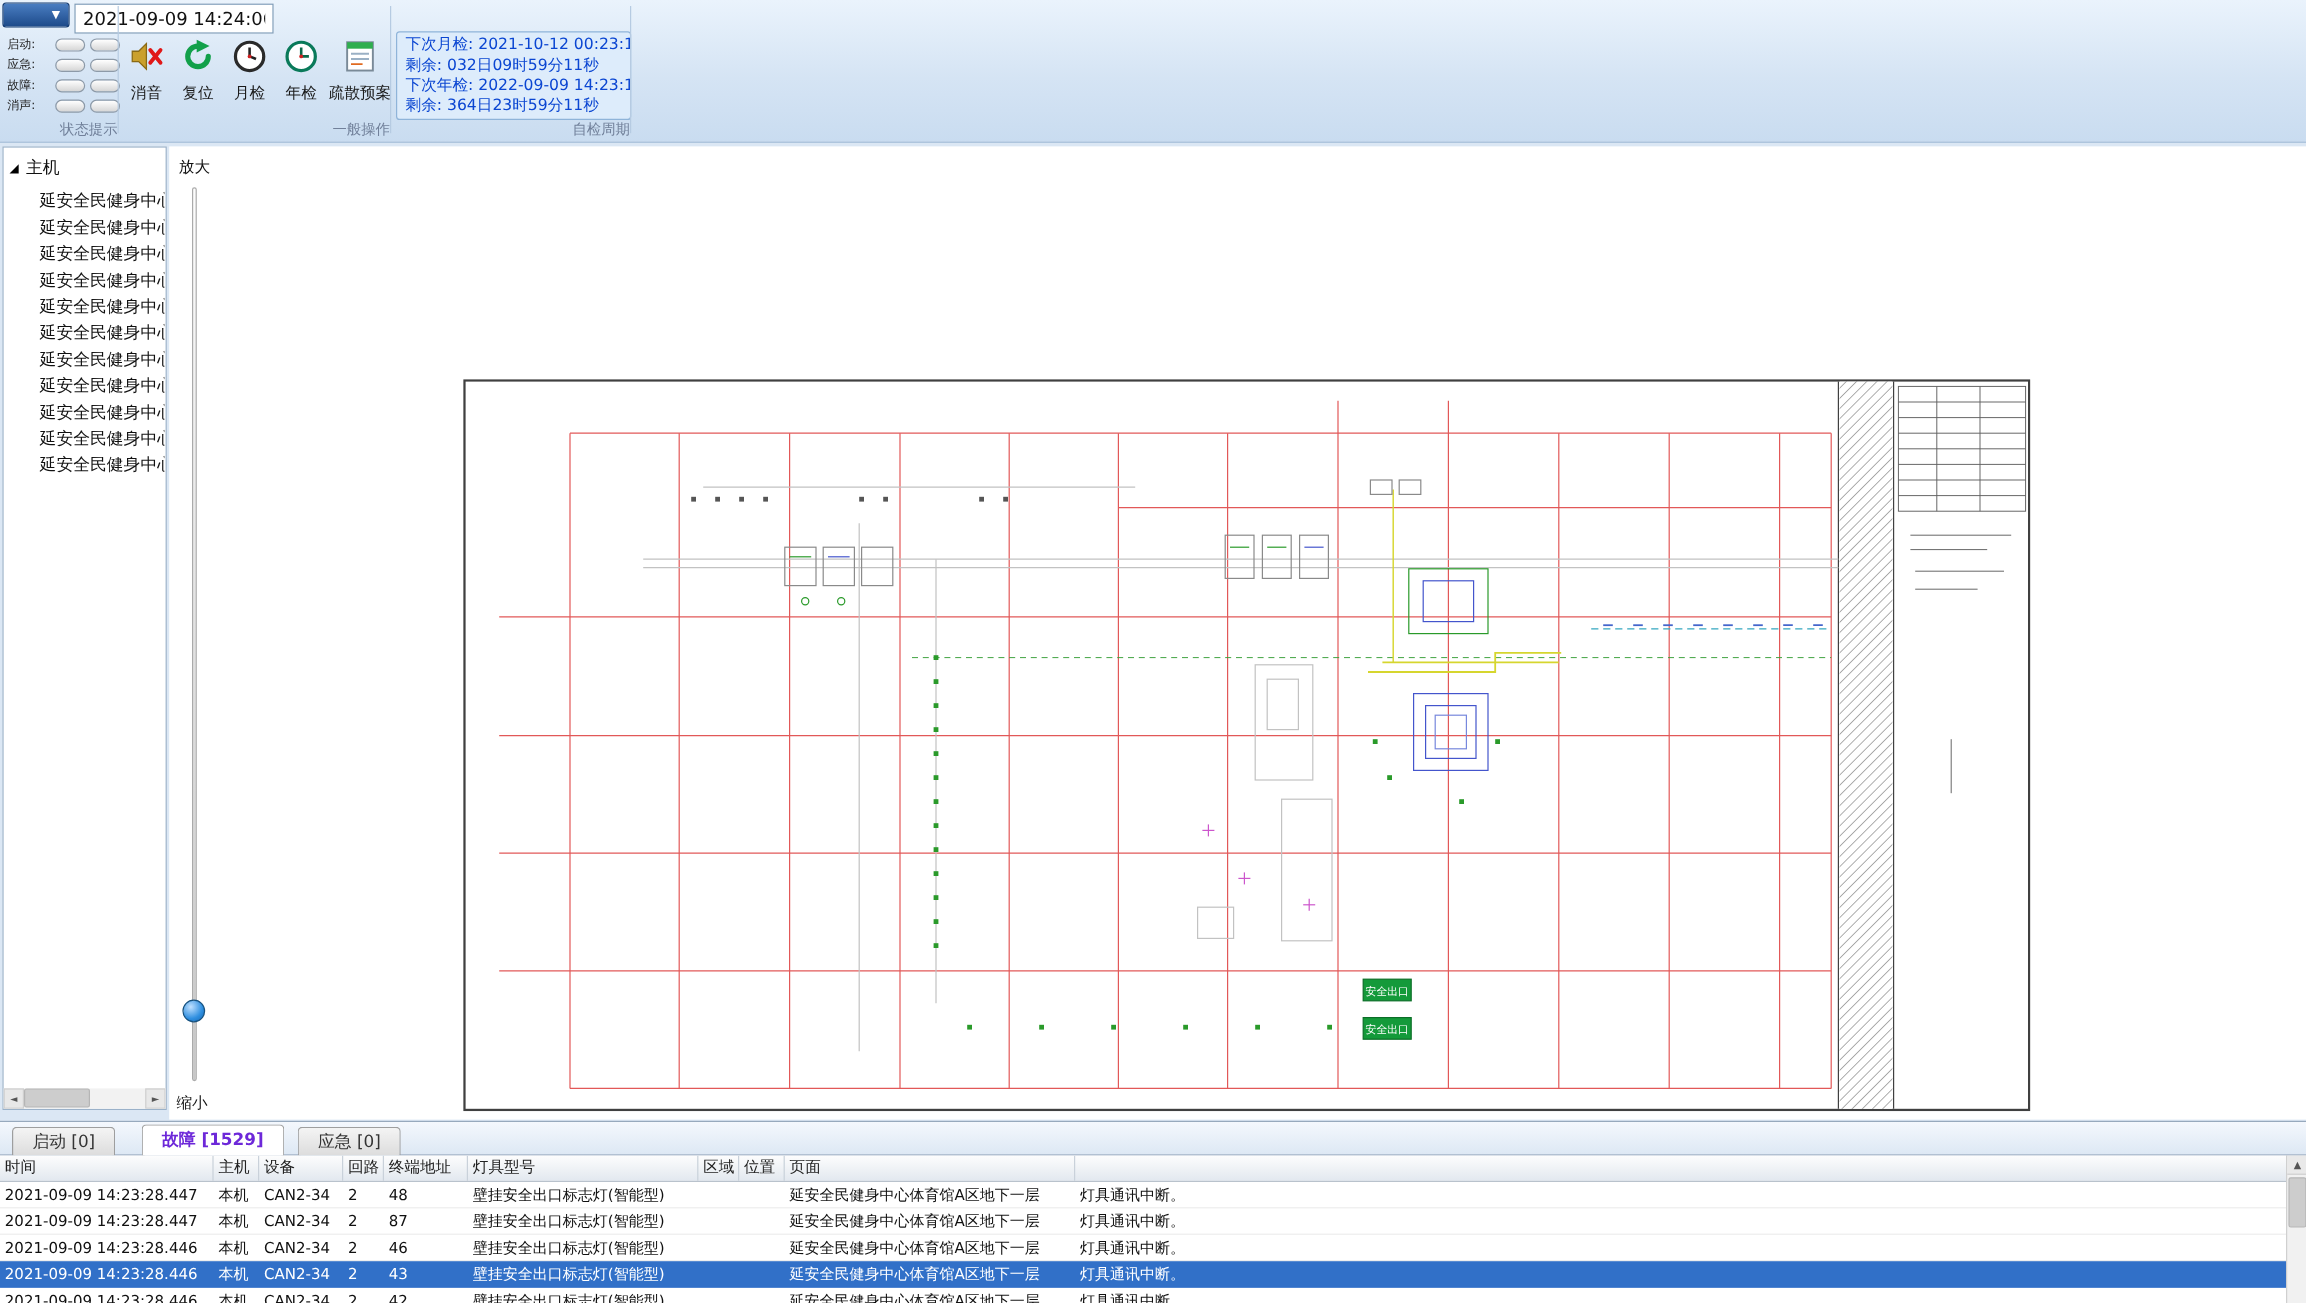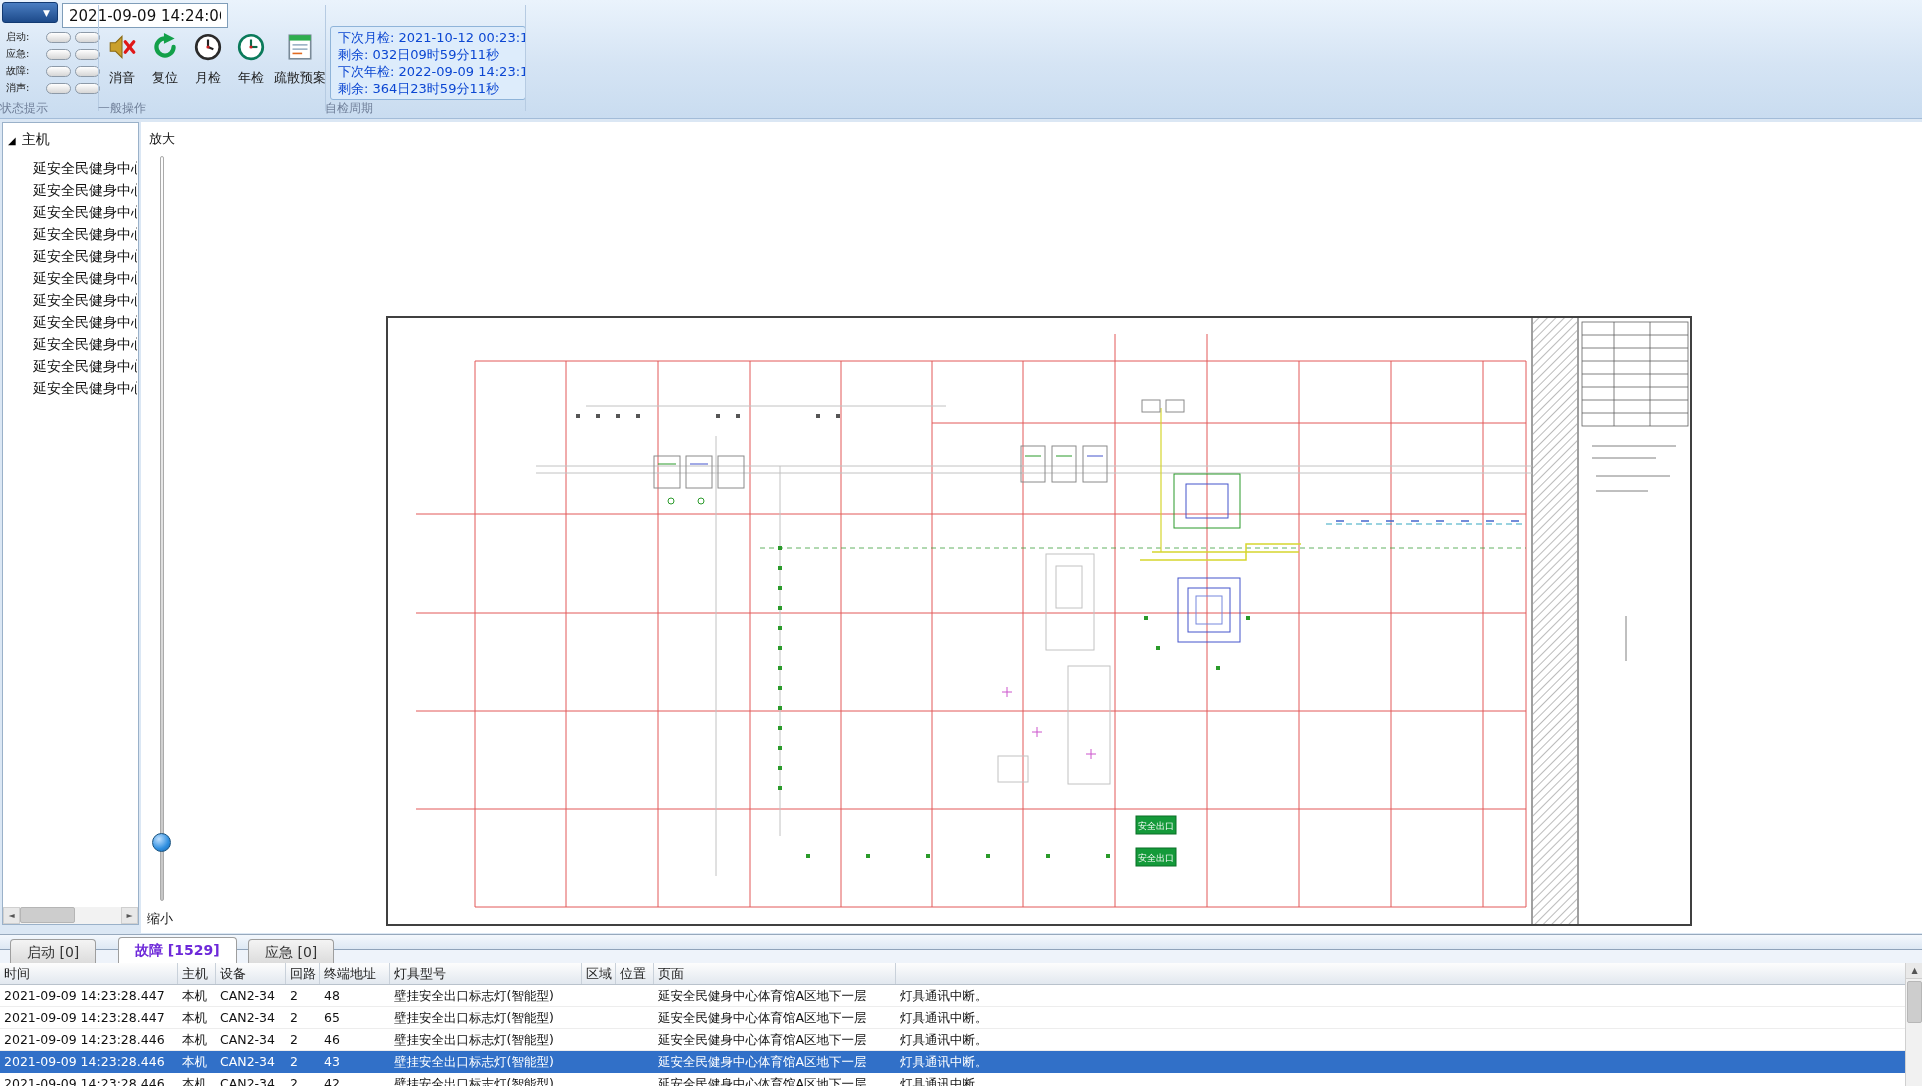--- a/index.html
+++ b/index.html
@@ -9,21 +9,21 @@
 
   
   .ribbon{position:absolute;left:0;top:0;width:1922px;height:119px;
     background:linear-gradient(#eaf3fc,#d5e4f4 55%,#c9dcf0);border-bottom:1px solid #a3bcd8;}
   .app-button{position:absolute;left:2px;top:2px;width:56px;height:21px;border-radius:3px;cursor:pointer;
     background:linear-gradient(#4a7ec2,#1d4a8a);border:1px solid #123a72;color:#fff;
     display:flex;align-items:center;justify-content:flex-end;padding-right:7px;font-size:9px;}
   .datetime{position:absolute;left:62px;top:3px;width:166px;height:25px;border:1px solid #7f9db9;
     background:#fff;font-size:15px;padding:0 6px;font-family:inherit;color:#111;}
   .vsep{position:absolute;top:5px;height:106px;width:1px;background:#b6cbe2;}
-  .grp-label{position:absolute;top:100px;font-size:12px;color:#71809a;text-align:left;}
+  .grp-label{position:absolute;top:100px;font-size:12px;color:#71809a;text-align:right;}
 
   .status-grp{position:absolute;left:6px;top:29px;}
   .status-row{display:flex;align-items:center;height:16px;margin-bottom:1px;}
   .status-row .slbl{width:40px;font-size:10px;color:#222;}
   .pill{width:25px;height:11px;border:1px solid #8d9aa8;border-radius:6px;
     background:linear-gradient(#ffffff,#d6d6d6);margin-right:4px;}
 
   .rbtn{position:absolute;top:28px;height:70px;display:flex;flex-direction:column;align-items:center;
     padding-top:4px;cursor:pointer;border-radius:3px;}
   .rbtn svg{width:30px;height:30px;}
@@ -52,21 +52,21 @@
   .zoom-out{position:absolute;left:6px;top:788px;font-size:13px;cursor:pointer;}
   .slider{position:absolute;left:19px;top:34px;width:4px;height:745px;border:1px solid #aaa;border-radius:2px;
     background:linear-gradient(#fdfdfd,#c6c6c6);}
   .knob{position:absolute;left:-9px;top:676px;width:19px;height:19px;border-radius:50%;cursor:grab;
     background:radial-gradient(circle at 35% 30%,#bfe0ff,#2f8fe0 60%,#1565b0);border:1px solid #18527f;}
   .cad{position:absolute;left:245px;top:194px;width:1306px;height:610px;}
 
   
   .bottom{position:absolute;left:0;top:934px;width:1922px;height:152px;background:#eef3fa;
     border-top:1px solid #97a9bd;overflow:hidden;}
-  .tabs{position:absolute;left:0;top:0;width:100%;height:15px;border-bottom:1px solid #8fa3ba;
+  .tabs{position:absolute;left:0;top:0;width:100%;height:28px;border-bottom:1px solid #8fa3ba;
     background:linear-gradient(#f4f8fd,#dde8f4);}
   .tab{position:absolute;top:4px;height:24px;padding:0 16px;line-height:24px;font-size:14px;cursor:pointer;
     background:linear-gradient(#f4f4f4,#dcdcdc);border:1px solid #9e9e9e;border-bottom:none;
     border-radius:4px 4px 0 0;color:#333;white-space:nowrap;}
   .tab.active{background:#fff;top:2px;height:26px;font-weight:bold;color:#6d28d9;z-index:2;}
   .grid{position:absolute;left:0;top:28px;width:1905px;height:124px;background:#fff;overflow:hidden;}
   .grow{display:grid;grid-template-columns:178px 38px 70px 34px 70px 192px 34px 38px 242px 1fr;height:22px;line-height:22px;}
   .gc{padding:0 4px;white-space:nowrap;overflow:hidden;font-size:12.5px;}
   .ghead{background:linear-gradient(#fdfdfd,#e2e8ef);border-bottom:1px solid #b9c2cc;color:#222;}
   .ghead .gc{border-right:1px solid #c9d1da;font-size:13px;cursor:pointer;}
@@ -405,21 +405,21 @@
         <div class="gc"></div>
         <div class="gc"></div>
         <div class="gc">延安全民健身中心体育馆A区地下一层</div>
         <div class="gc">灯具通讯中断。</div>
       </div>
       <div class="grow data">
         <div class="gc">2021-09-09 14:23:28.447</div>
         <div class="gc">本机</div>
         <div class="gc">CAN2-34</div>
         <div class="gc">2</div>
-        <div class="gc">65</div>
+        <div class="gc">87</div>
         <div class="gc">壁挂安全出口标志灯(智能型)</div>
         <div class="gc"></div>
         <div class="gc"></div>
         <div class="gc">延安全民健身中心体育馆A区地下一层</div>
         <div class="gc">灯具通讯中断。</div>
       </div>
       <div class="grow data">
         <div class="gc">2021-09-09 14:23:28.446</div>
         <div class="gc">本机</div>
         <div class="gc">CAN2-34</div>

